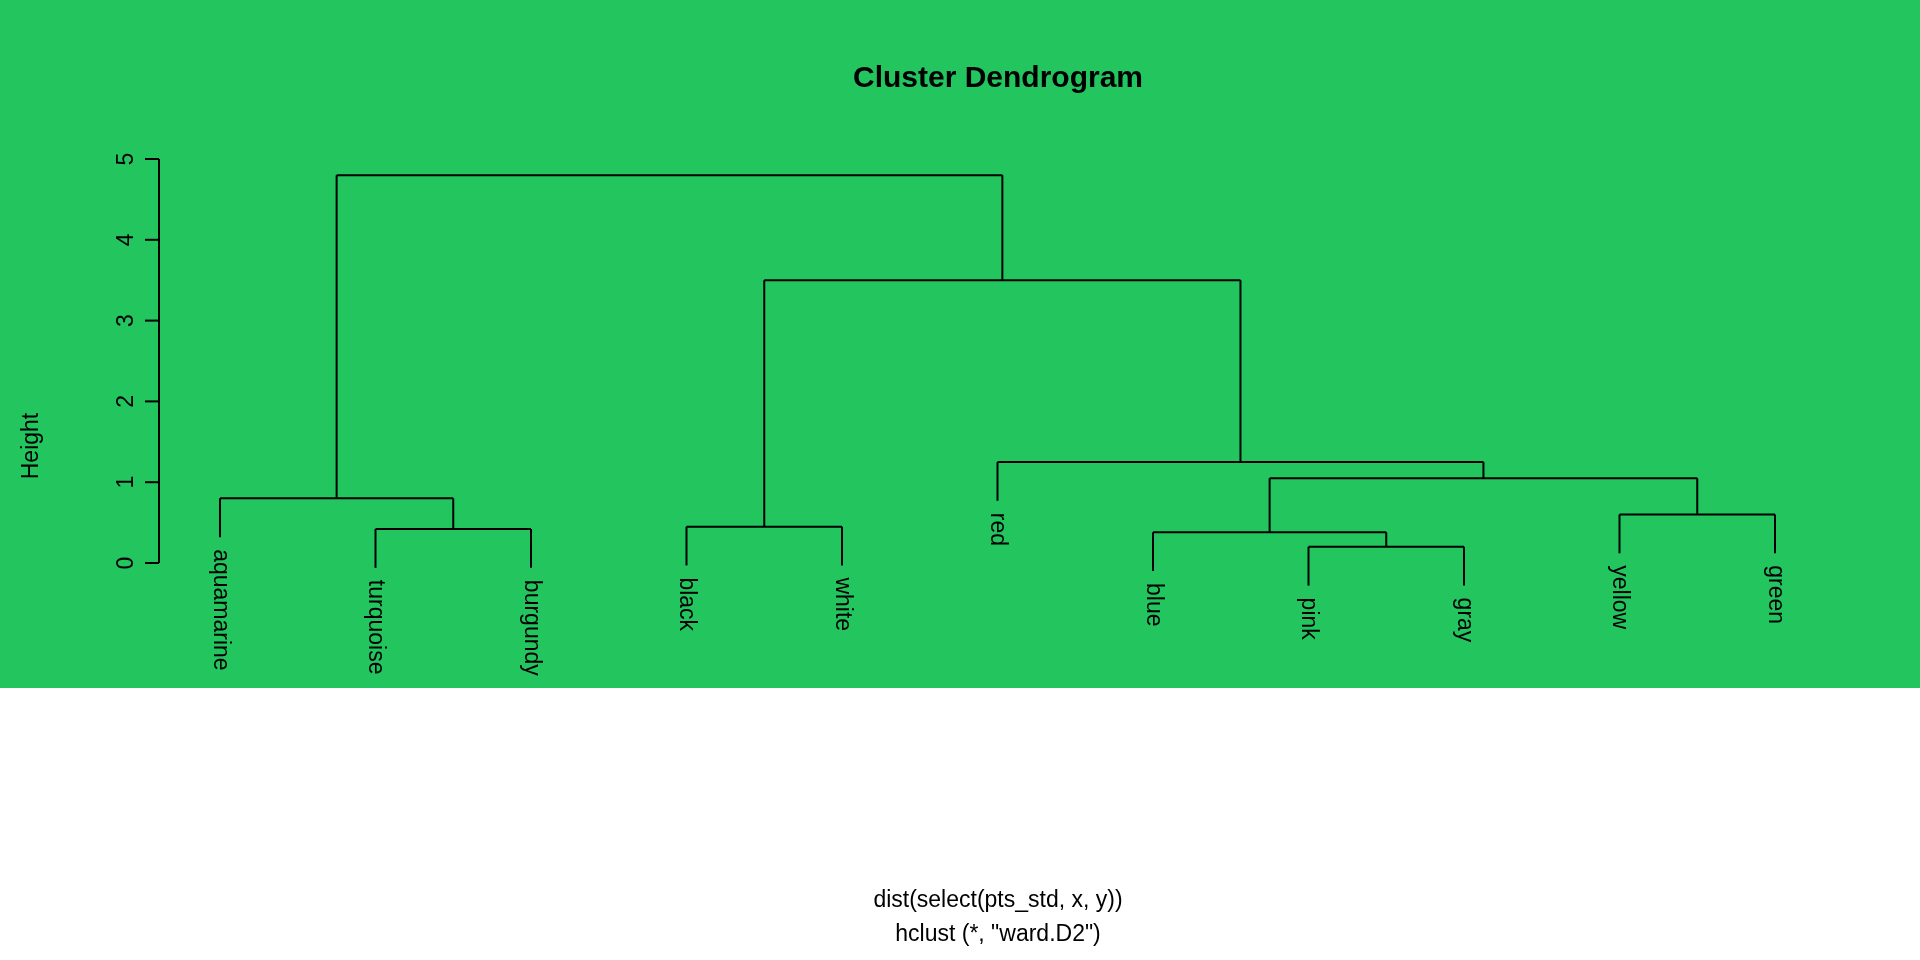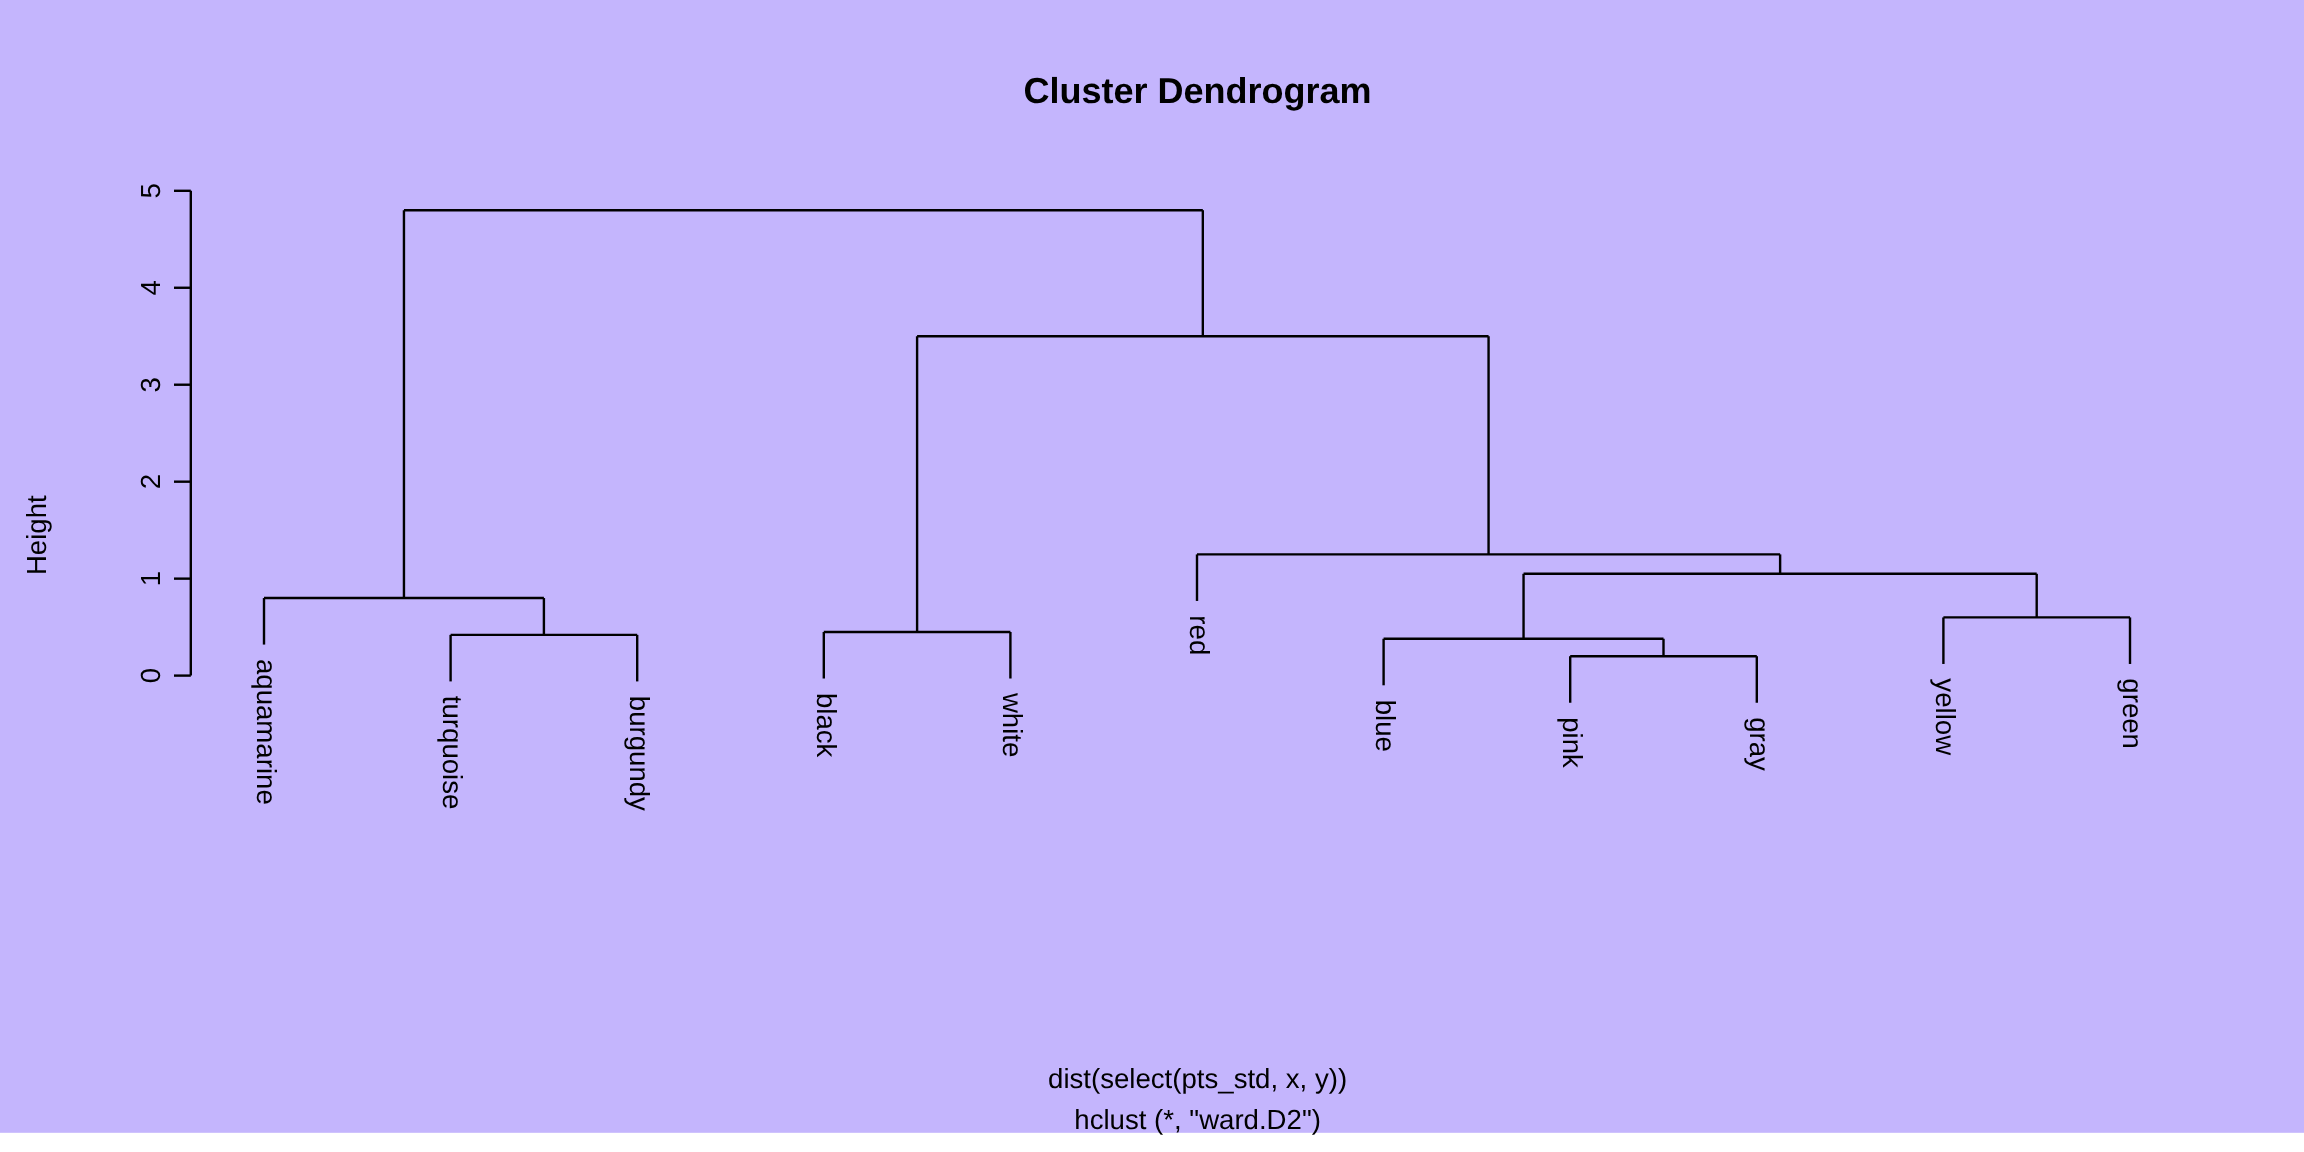--- a/index.html
+++ b/index.html
@@ -7,22 +7,22 @@
     padding: 0;
     width: 1920px;
     height: 960px;
     background: #ffffff;
     overflow: hidden;
     font-family: "Liberation Sans", sans-serif;
   }
   .stage {
     position: relative;
     width: 1920px;
-    height: 944px;
-    background: #c4b5fd;
+    height: 688px;
+    background: #22c55e;
   }
   .chart-title {
     position: absolute;
     top: 60px;
     left: 0;
     width: 1996px;
     text-align: center;
     font-size: 30px;
     font-weight: bold;
     color: #000000;

